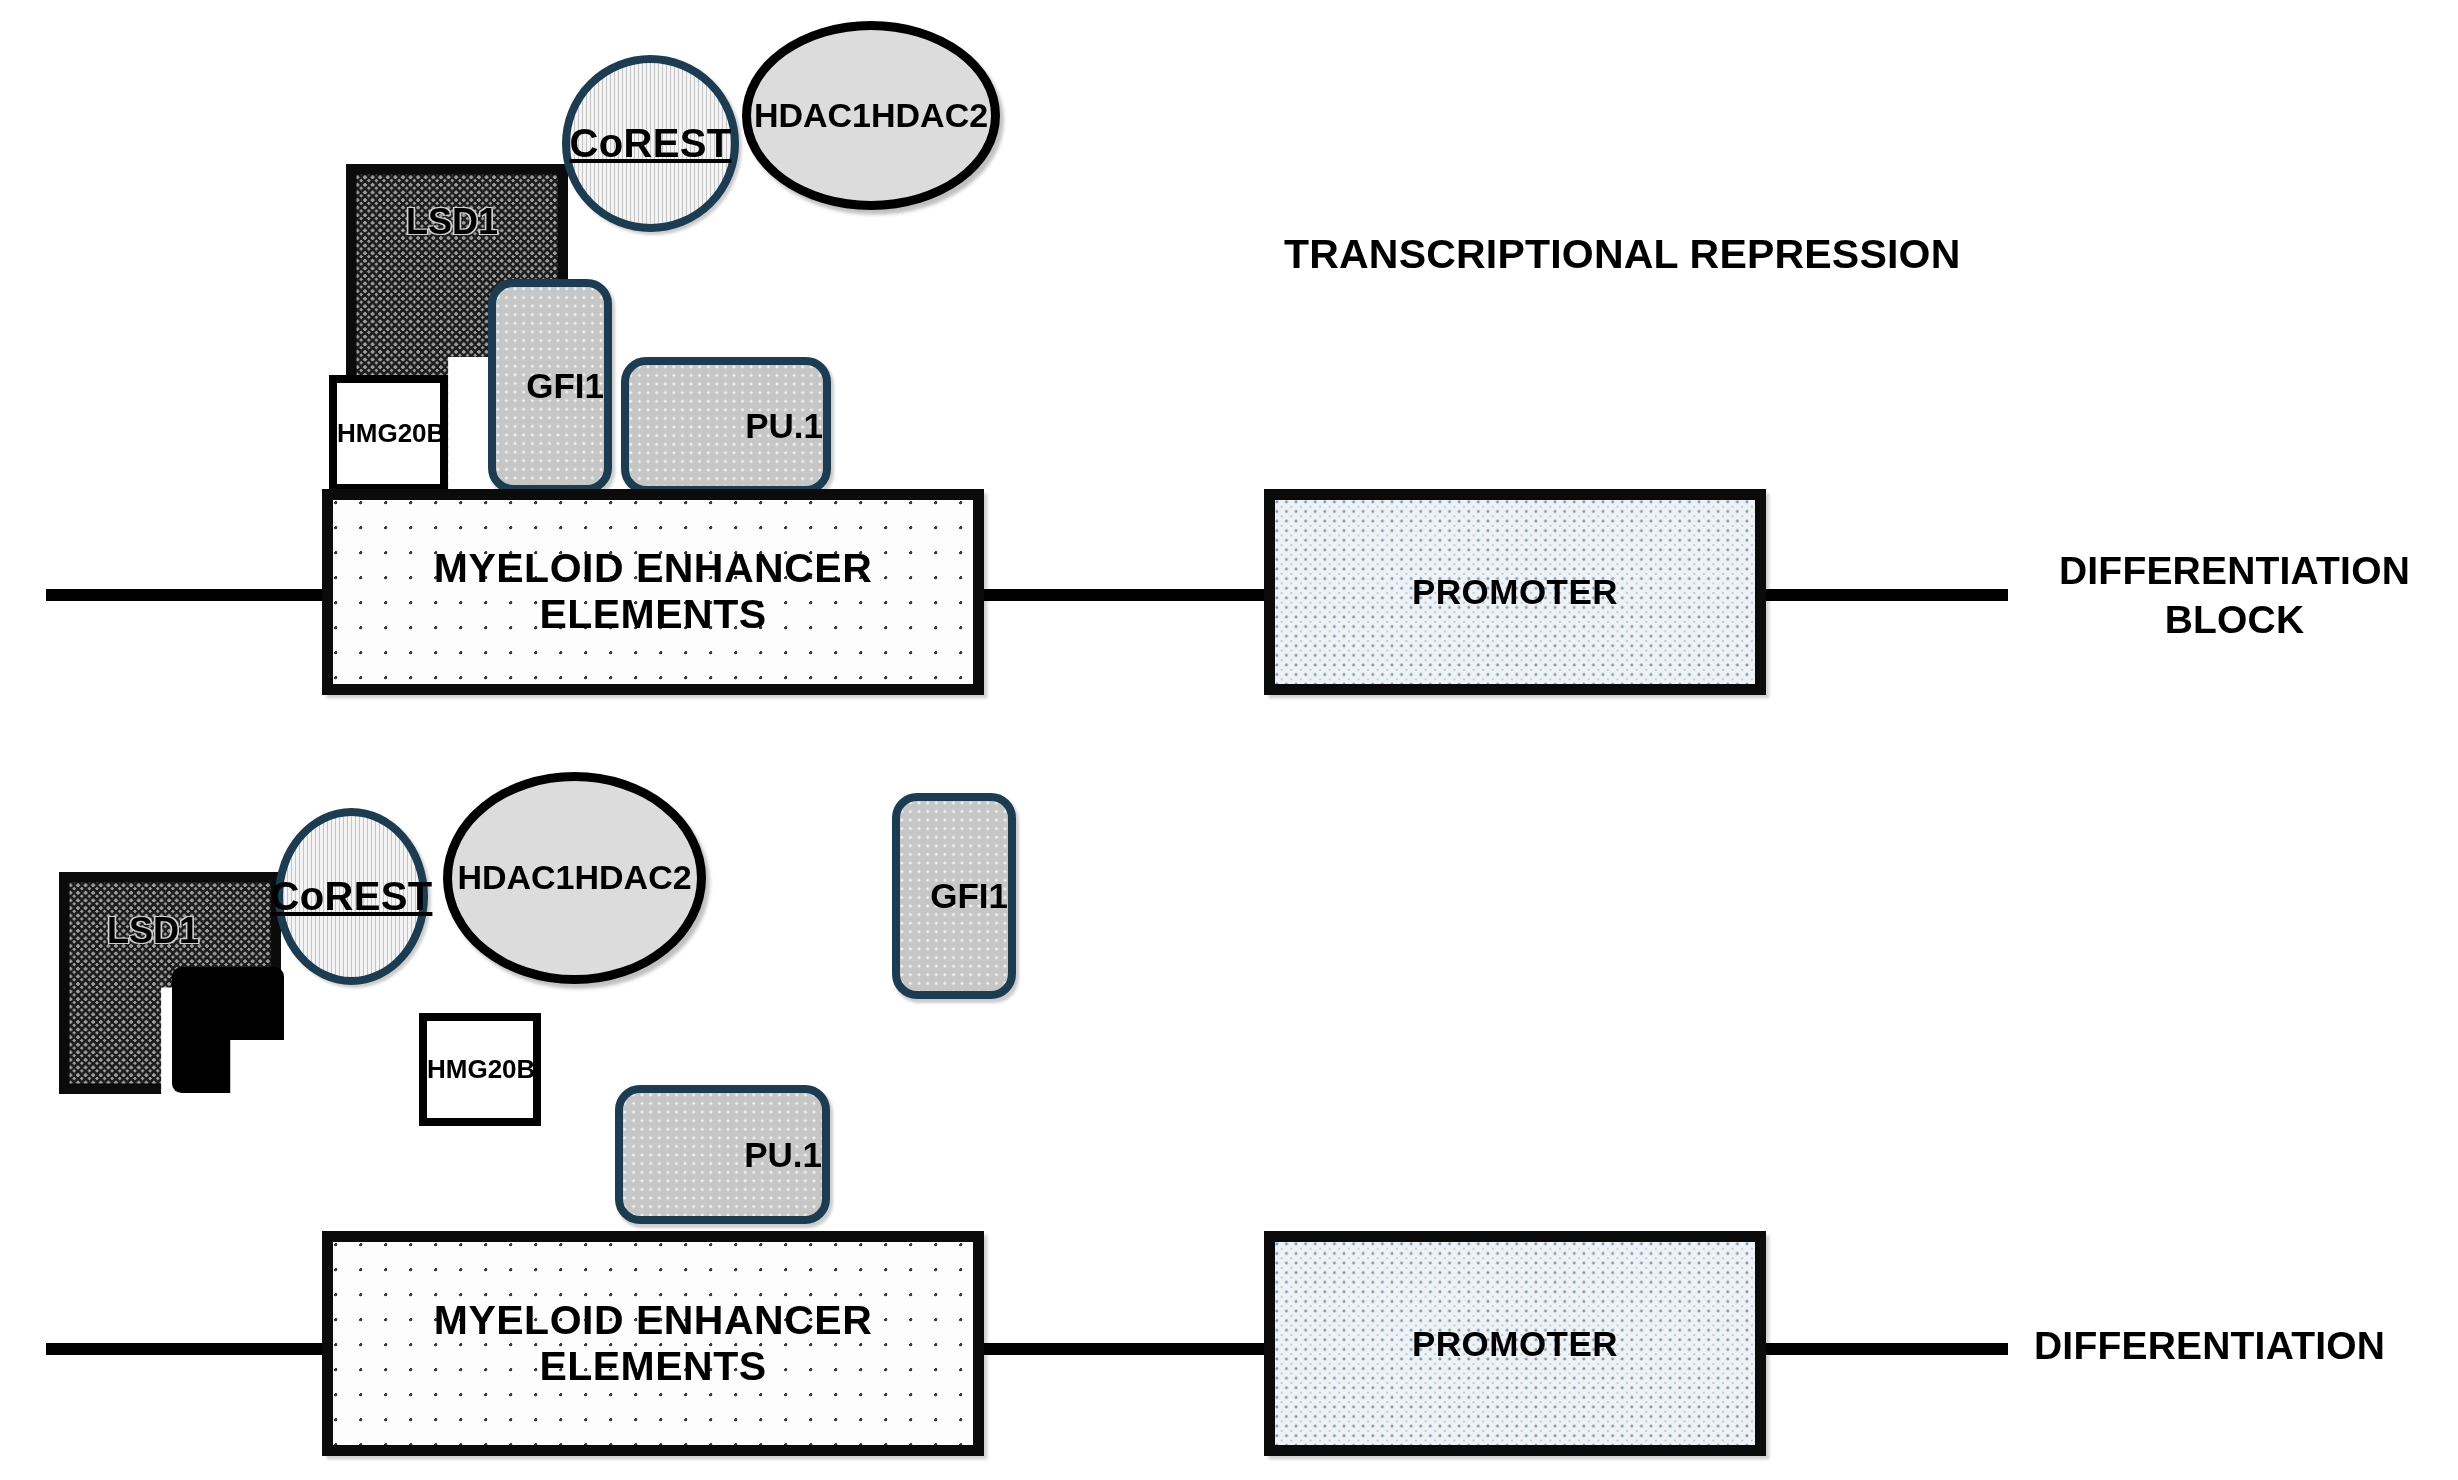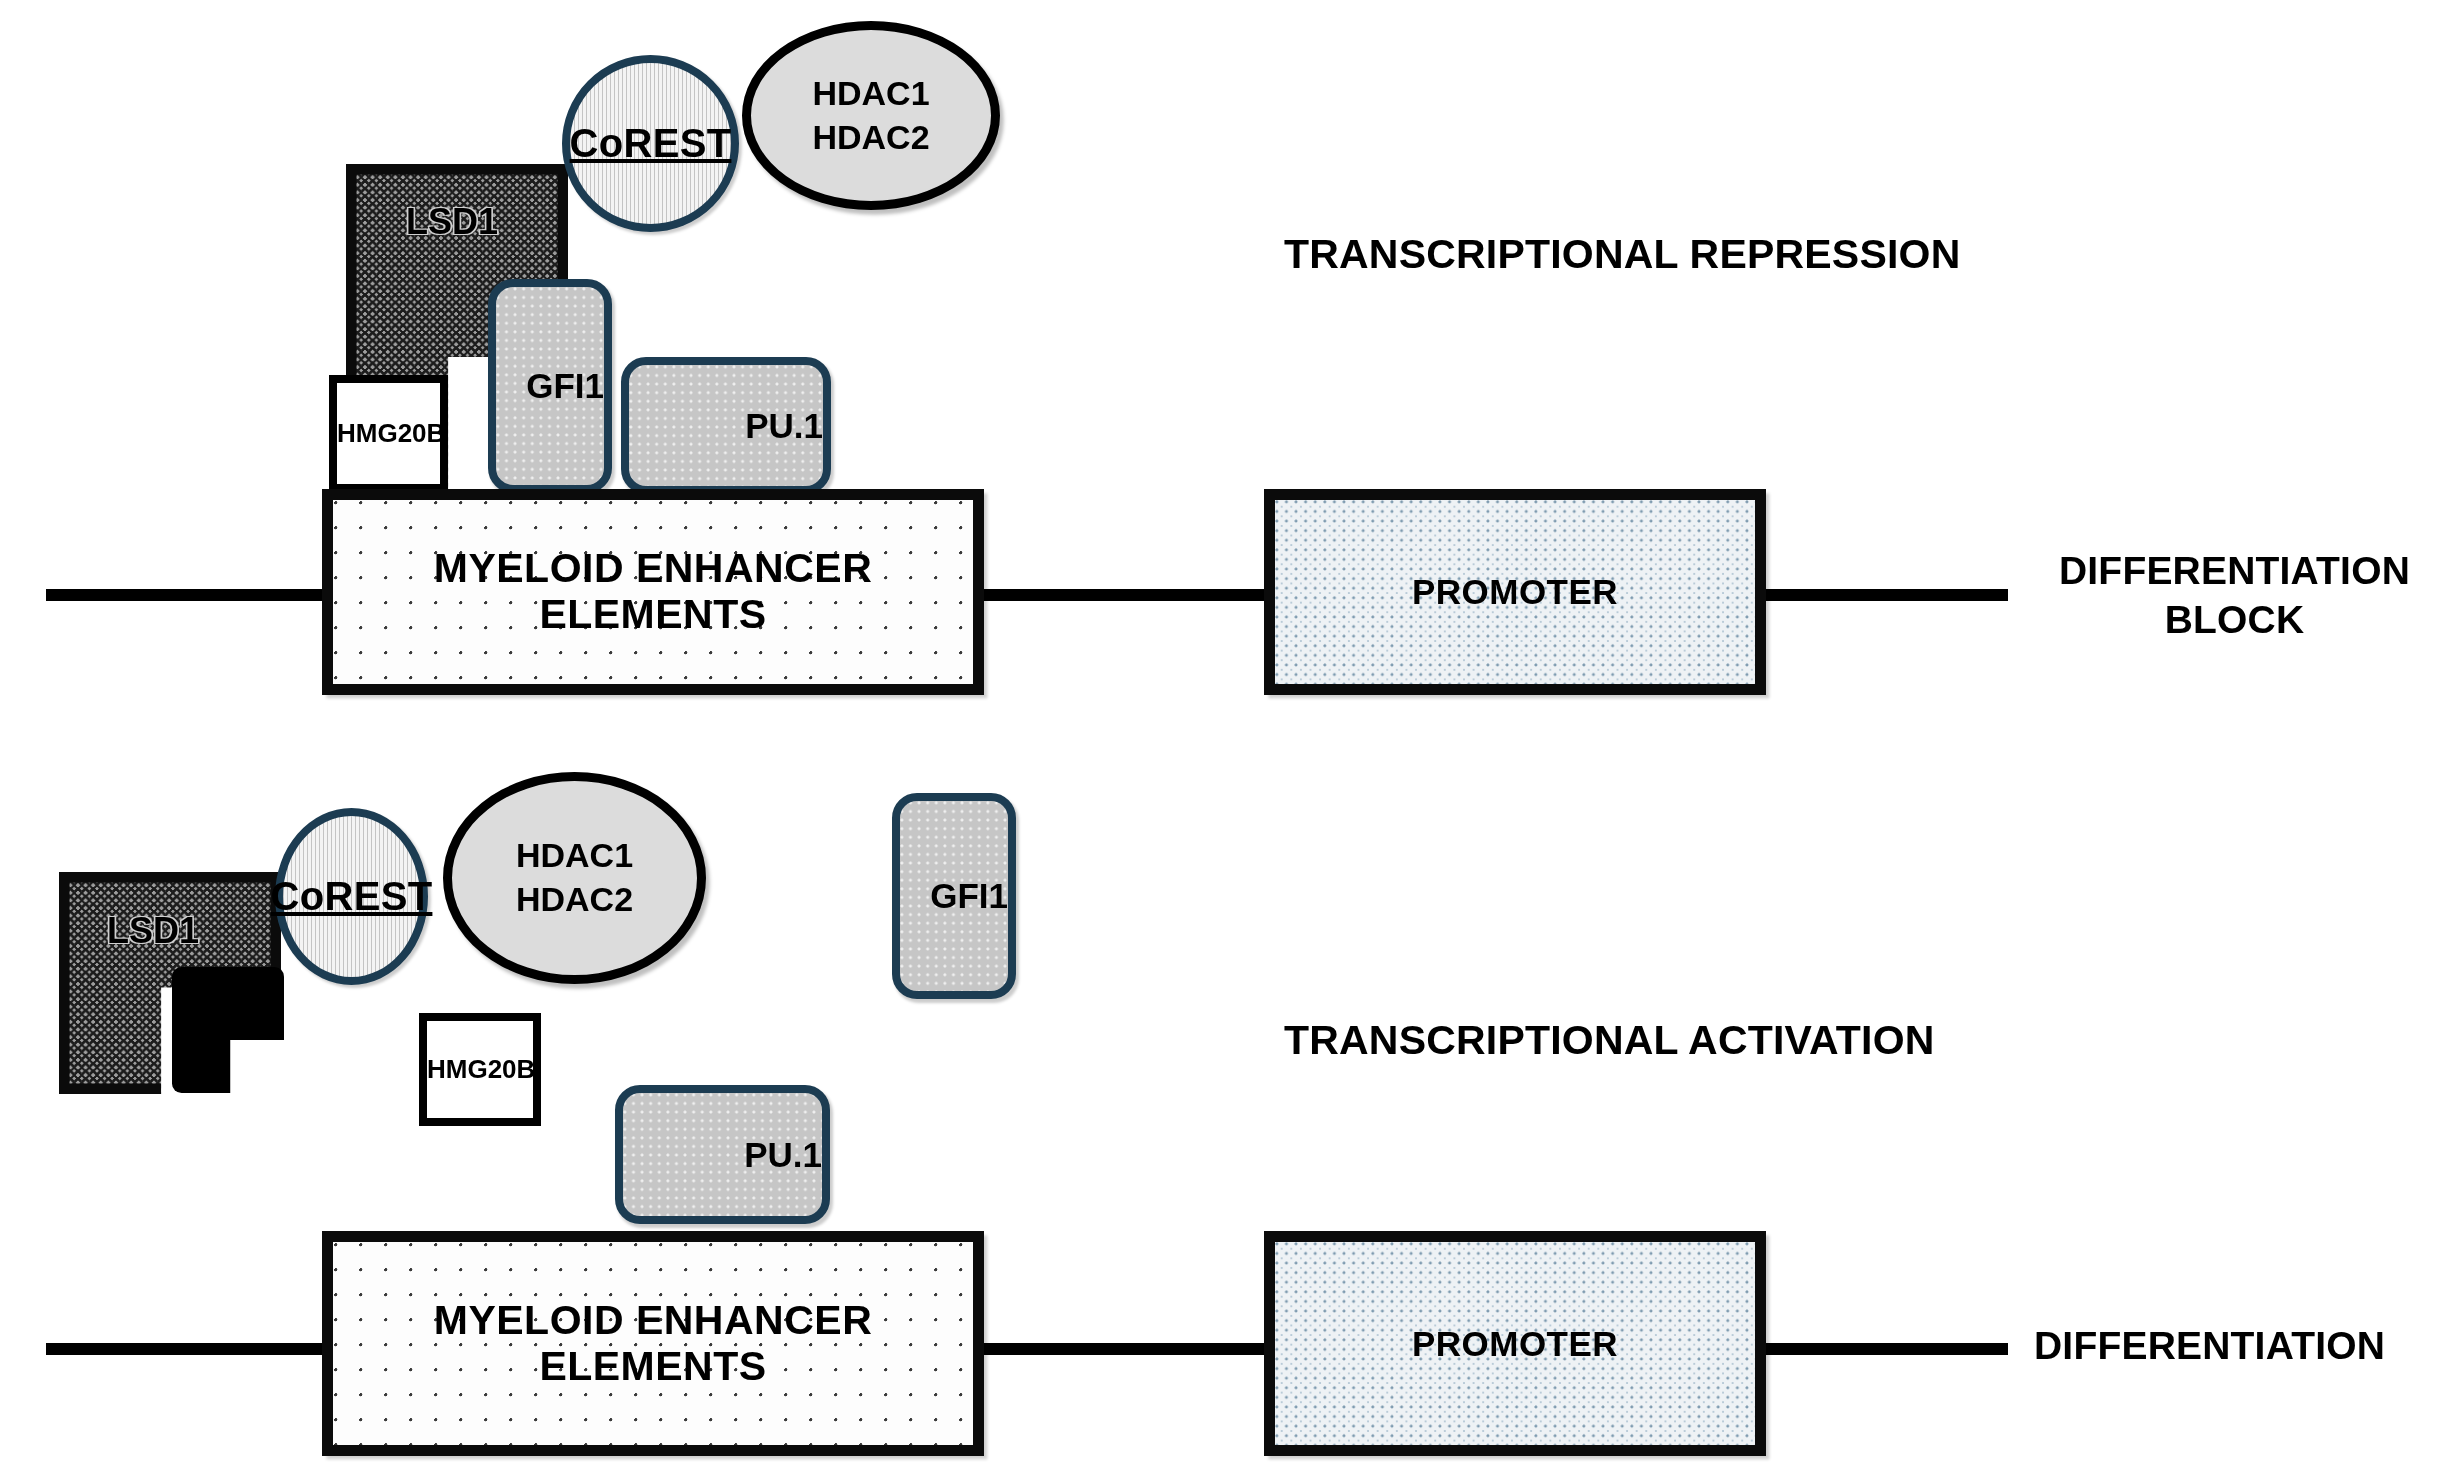--- a/index.html
+++ b/index.html
@@ -111,21 +111,21 @@
   }
 
   
   .hdac {
     position: absolute;
     border-radius: 50%;
     border: 9.6px solid #000000;
     box-sizing: border-box;
     background: #dcdcdc;
     display: flex;
-    flex-direction: column;
+    flex-direction: row;
     align-items: center;
     justify-content: center;
     box-shadow: 3.8px 4.8px 3.8px rgba(0,0,0,0.25);
   }
   .hdac span {
     font-size: 34px;
     font-weight: bold;
     color: #000;
     line-height: 1.28;
     white-space: nowrap;
@@ -282,18 +282,17 @@
 
   <div class="dna-box enhancer-box" style="left:322px; top:1231px; width:662px; height:225px;">
     <span style="white-space:pre-line;">MYELOID ENHANCER
 ELEMENTS</span>
   </div>
 
   <div class="dna-box promoter-box" style="left:1264px; top:1231px; width:502px; height:225px;">
     <span>PROMOTER</span>
   </div>
 
-  <div class="caption caption-state" style="left:1284px; top:1015px;">TRANSCRIPTIONAL ACTIVATION</div>
 
   <div class="caption caption-outcome" style="left:2034px; top:1322px; width:411px; text-align:left;">DIFFERENTIATION</div>
 
 </div>
 
 
 </body></html>

